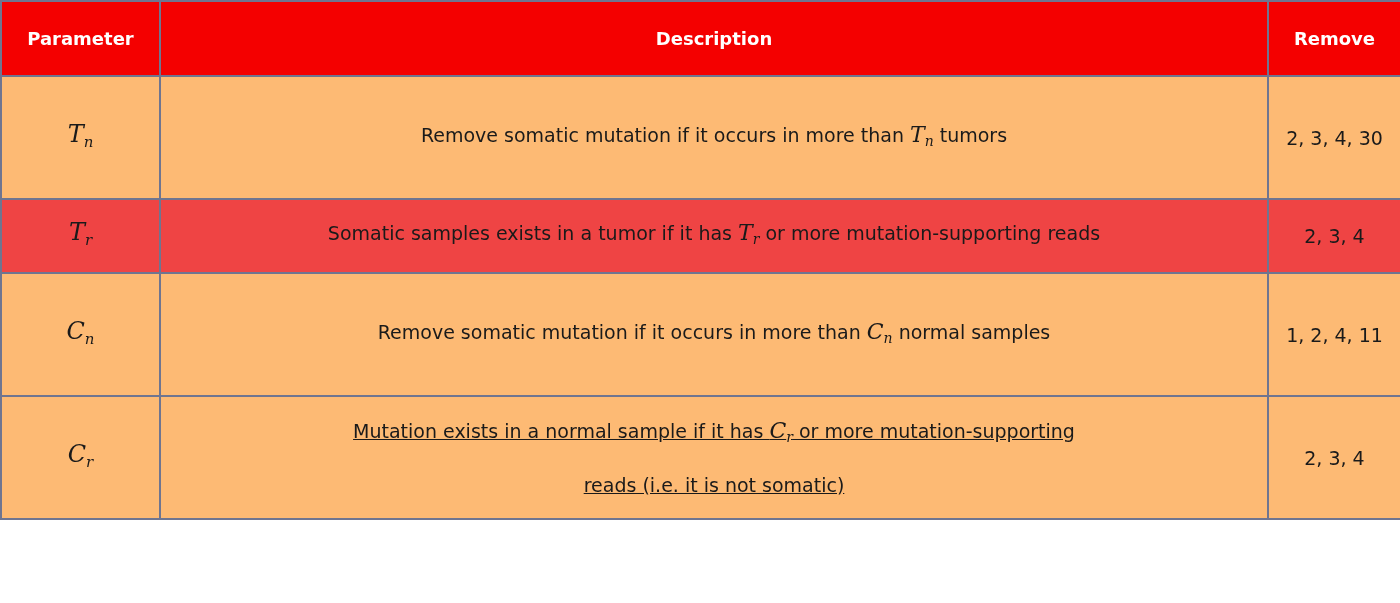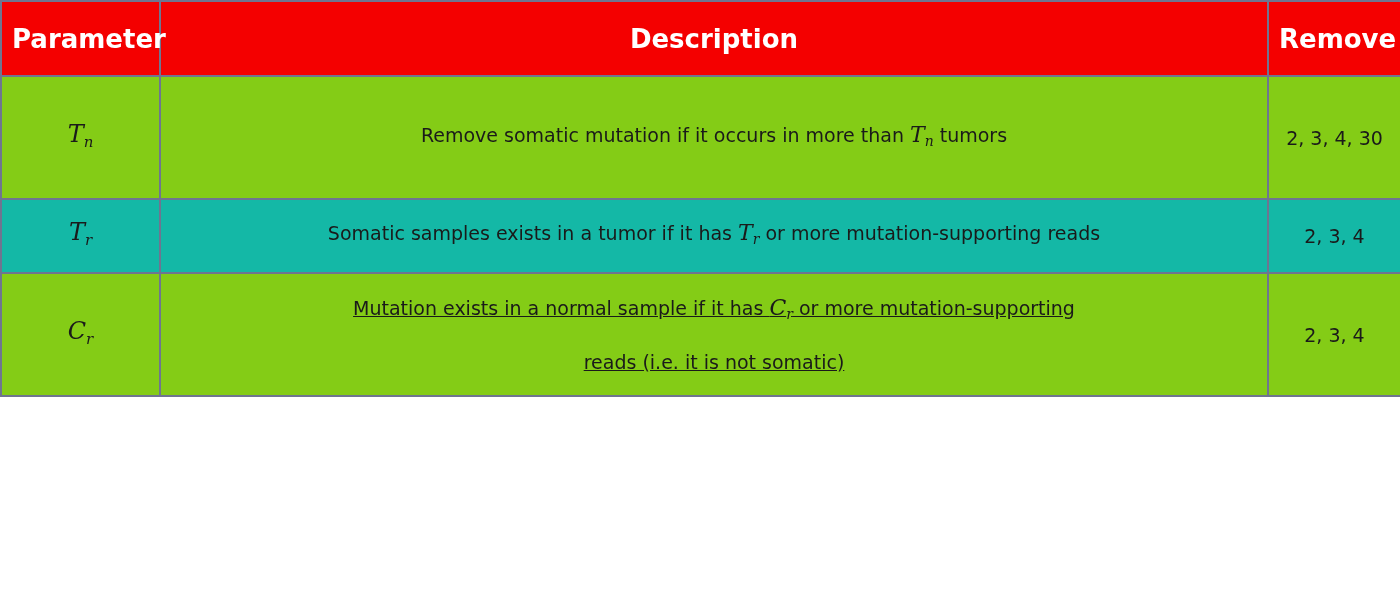--- a/index.html
+++ b/index.html
@@ -17,26 +17,26 @@
   th, td {
     border: 2px solid #6f7590;
     text-align: center;
     vertical-align: middle;
     padding: 0 10px;
   }
   th {
     background: #f40000;
     color: #ffffff;
     font-weight: bold;
-    font-size: 26px;
+    font-size: 18px;
     height: 73px;
   }
   td { font-size: 19px; line-height: 48px; }
-  tr.pink td { background: #84cc16; }
-  tr.white td { background: #14b8a6; }
+  tr.pink td { background: #fdba74; }
+  tr.white td { background: #ef4444; }
   tr.h2 td { height: 121px; }
   tr.h1 td { height: 72px; }
   .math {
     font-family: "DejaVu Serif", serif;
     font-style: italic;
     font-size: 24px;
   }
   .math sub { font-size: 15px; vertical-align: -5px; }
   .inline-math { font-family: "DejaVu Serif", serif; font-style: italic; font-size: 22px; }
   .inline-math sub { font-size: 14px; vertical-align: -4px; }
@@ -63,18 +63,23 @@
       <td><span class="math"><span>T</span><sub>n</sub></span></td>
       <td><span>Remove somatic mutation if it occurs in more than </span><span class="inline-math"><span>T</span><sub>n</sub></span><span> tumors</span></td>
       <td class="vals">2, 3, 4, 30</td>
     </tr>
     <tr class="white h1">
       <td><span class="math"><span>T</span><sub>r</sub></span></td>
       <td><span>Somatic samples exists in a tumor if it has </span><span class="inline-math"><span>T</span><sub>r</sub></span><span> or more mutation-supporting reads</span></td>
       <td class="vals">2, 3, 4</td>
     </tr>
     <tr class="pink h2">
+      <td><span class="math"><span>C</span><sub>n</sub></span></td>
+      <td><span>Remove somatic mutation if it occurs in more than </span><span class="inline-math"><span>C</span><sub>n</sub></span><span> normal samples</span></td>
+      <td class="vals">1, 2, 4, 11</td>
+    </tr>
+    <tr class="pink h2">
       <td><span class="math"><span>C</span><sub>r</sub></span></td>
       <td style="padding: 0 180px; text-decoration: underline;"><span>Mutation exists in a normal sample if it has </span><span class="inline-math"><span>C</span><sub>r</sub></span><span> or more mutation-supporting reads (i.e. it is not somatic)</span></td>
       <td class="vals">2, 3, 4</td>
     </tr>
   </tbody>
 </table>
 
 </body></html>

